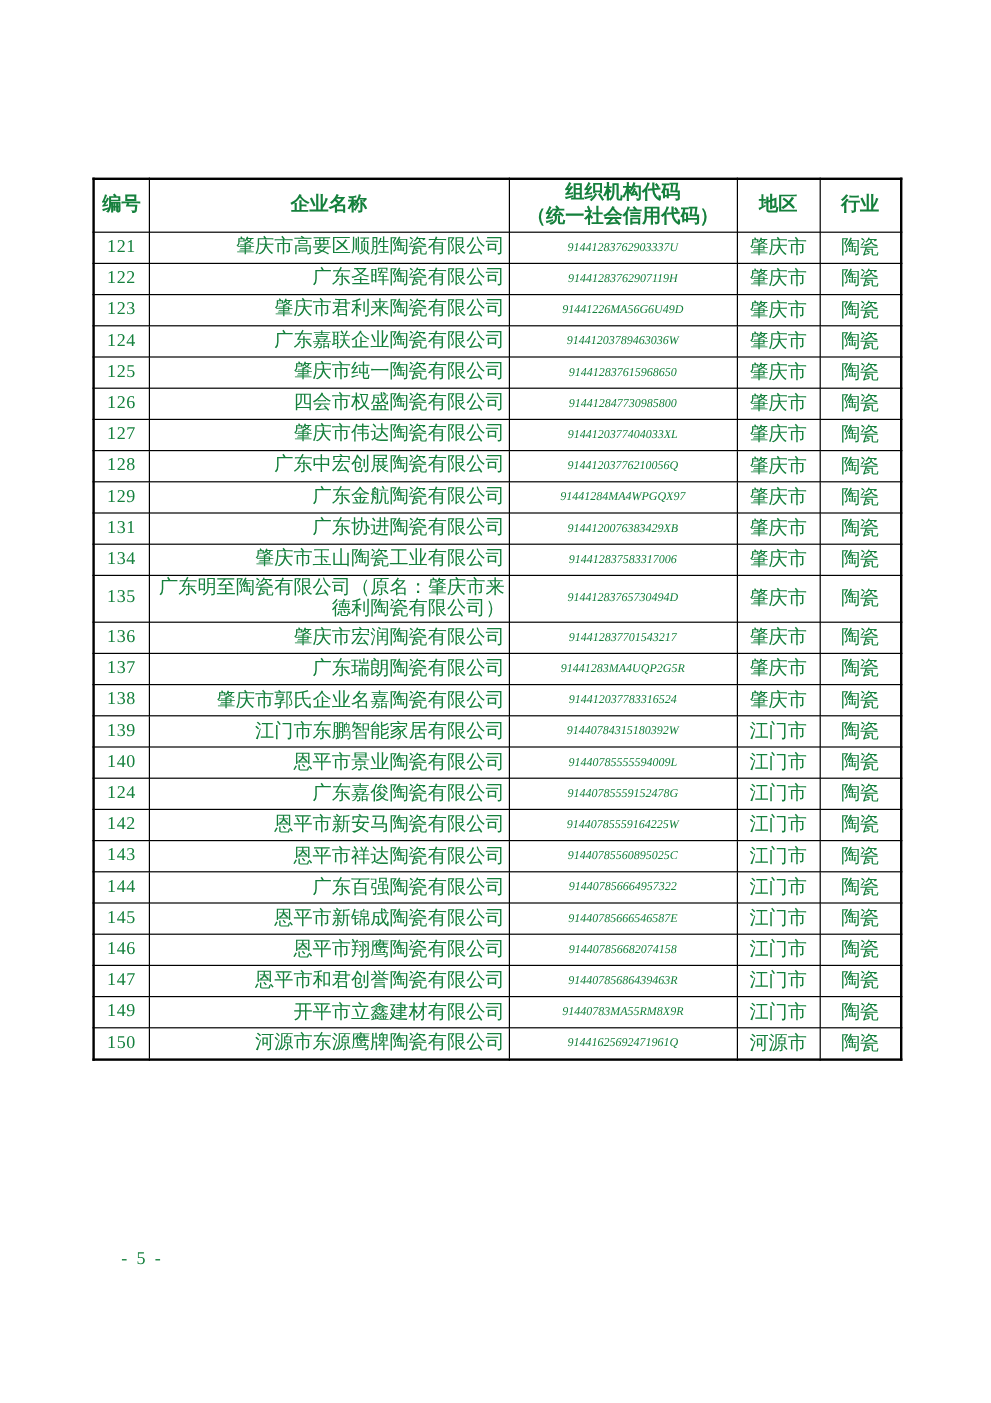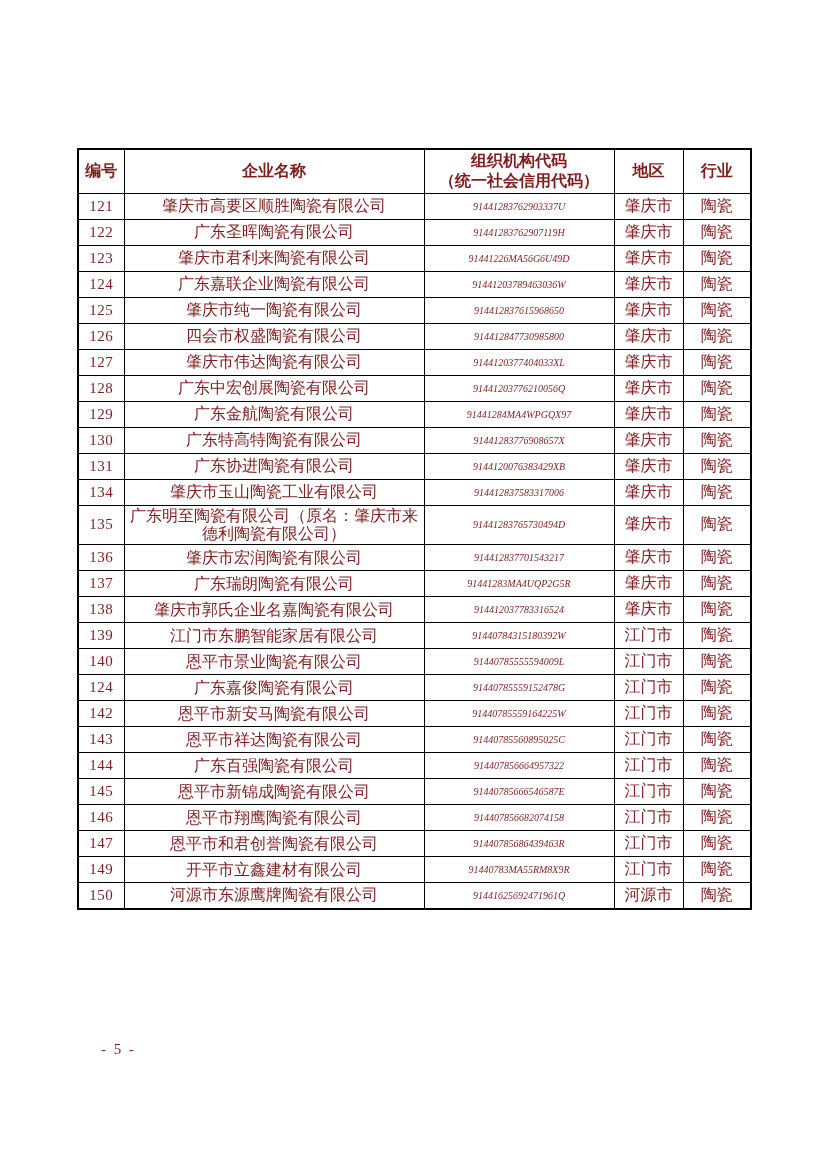--- a/index.html
+++ b/index.html
@@ -5,21 +5,21 @@
   html, body {
     margin: 0;
     padding: 0;
     background: #ffffff;
   }
   .page {
     position: relative;
     width: 826px;
     height: 1169px;
     background: #ffffff;
-    color: #7f1d1d;
+    color: #15803d;
     font-family: "Liberation Serif", "DejaVu Serif", serif;
     overflow: hidden;
   }
   table.company-table {
     position: absolute;
     left: 77px;
     top: 148px;
     width: 673px;
     border-collapse: collapse;
     table-layout: fixed;
@@ -44,20 +44,21 @@
     font-size: 16px;
     line-height: 1.25;
   }
   td.c-no {
     font-size: 15px;
     letter-spacing: 0.5px;
   }
   td.c-name {
     font-size: 16px;
     line-height: 1.15;
+    text-align: right;
   }
   td.c-code {
     font-size: 10px;
     font-style: italic;
   }
   td.c-region,
   td.c-industry {
     font-size: 16px;
   }
   .page-number {
@@ -159,27 +160,20 @@
   </tr>
 
   <tr>
     <td class="c-no">129</td>
     <td class="c-name">广东金航陶瓷有限公司</td>
     <td class="c-code">91441284MA4WPGQX97</td>
     <td class="c-region">肇庆市</td>
     <td class="c-industry">陶瓷</td>
   </tr>
 
-  <tr>
-    <td class="c-no">130</td>
-    <td class="c-name">广东特高特陶瓷有限公司</td>
-    <td class="c-code">91441283776908657X</td>
-    <td class="c-region">肇庆市</td>
-    <td class="c-industry">陶瓷</td>
-  </tr>
 
   <tr>
     <td class="c-no">131</td>
     <td class="c-name">广东协进陶瓷有限公司</td>
     <td class="c-code">9144120076383429XB</td>
     <td class="c-region">肇庆市</td>
     <td class="c-industry">陶瓷</td>
   </tr>
 
 

